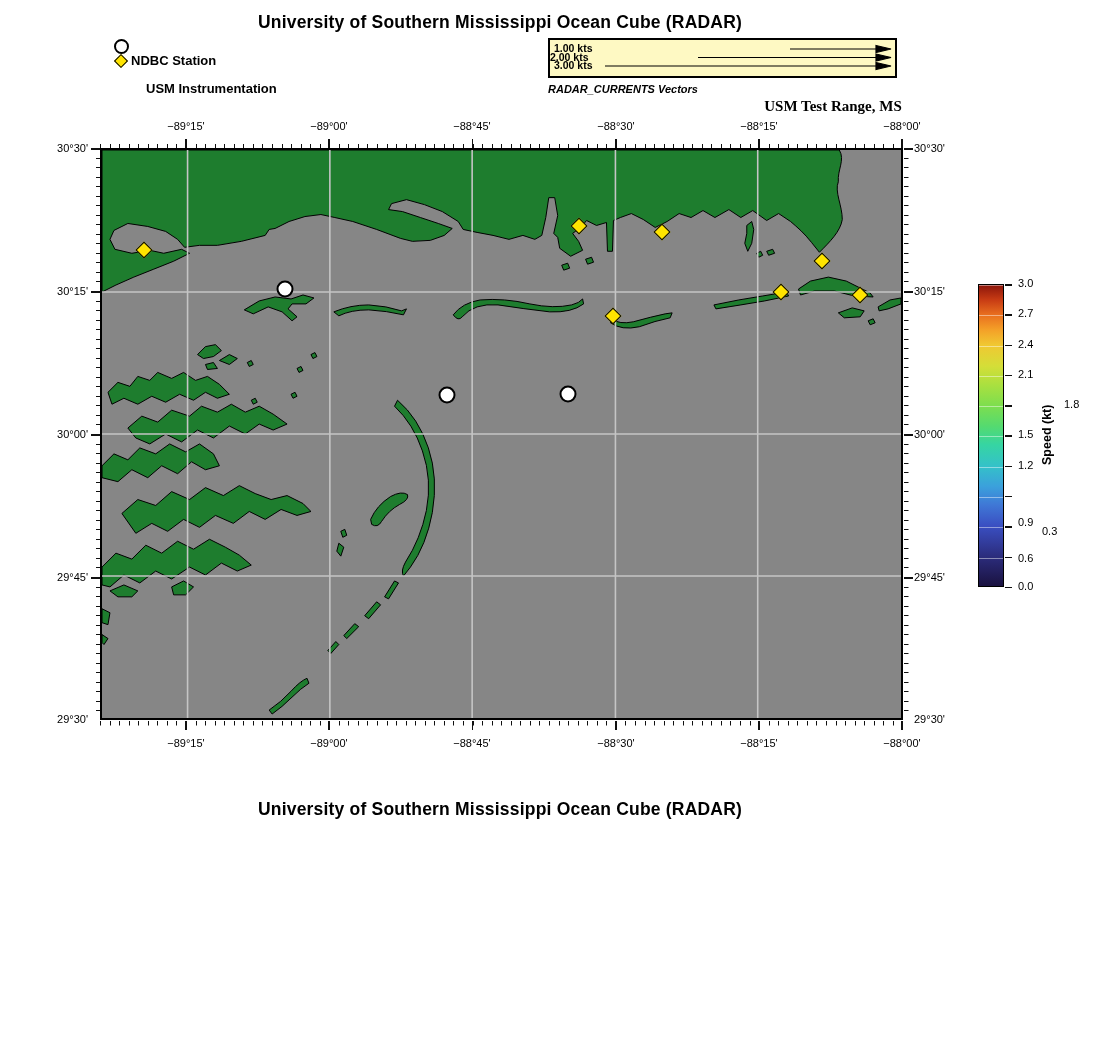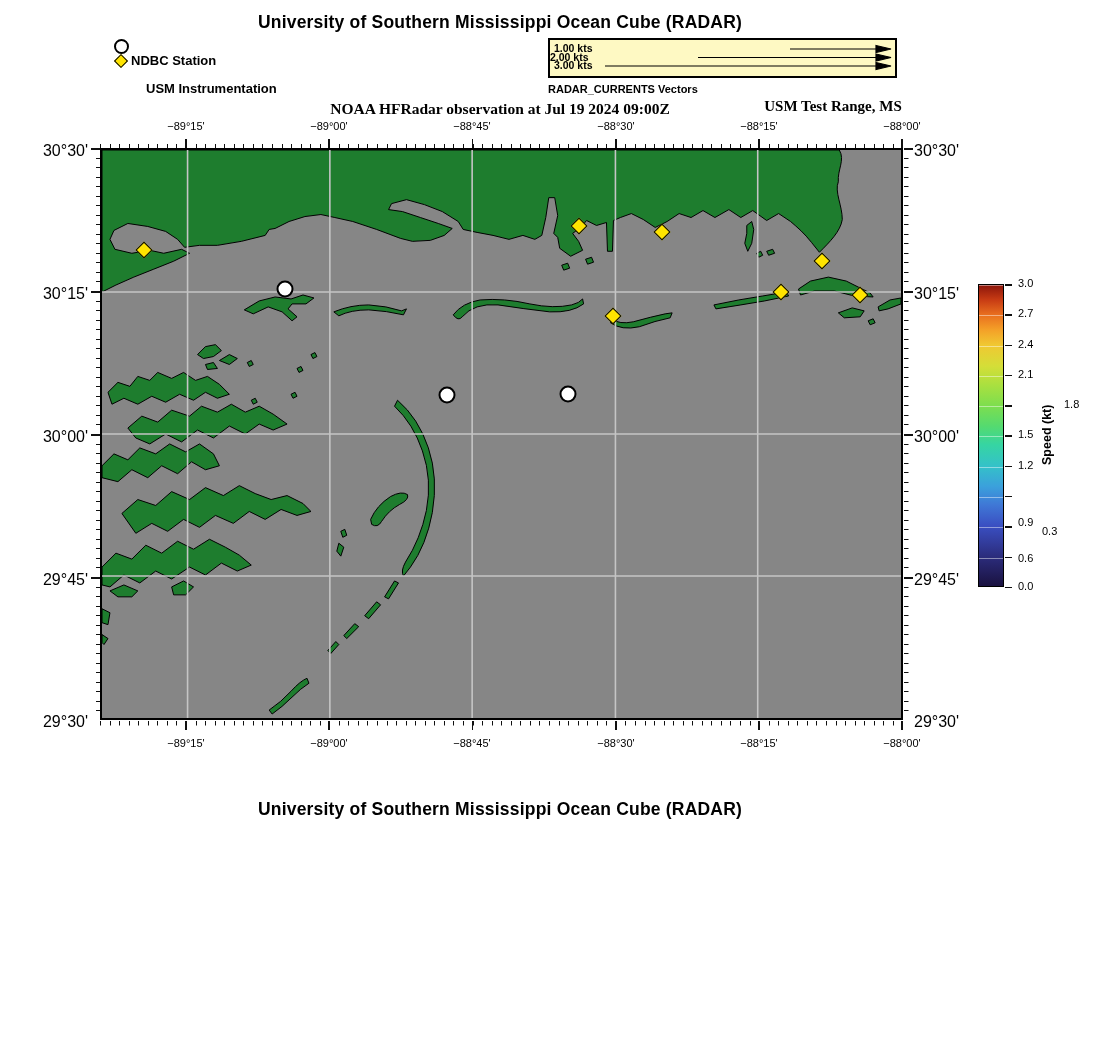--- a/index.html
+++ b/index.html
@@ -27,21 +27,21 @@
     background-size:100% 9px,100% 4.5px;background-position:85.2px 0,0 0;background-repeat:no-repeat;}
   .tick-left{background-image:
       repeating-linear-gradient(180deg,#111 0 1.6px,transparent 1.6px 143px),
       repeating-linear-gradient(180deg,#111 0 1px,transparent 1px 9.533px);
     background-size:9px 100%,4.5px 100%;background-position:0 0,4.5px 0;background-repeat:no-repeat;}
   .tick-right{background-image:
       repeating-linear-gradient(180deg,#111 0 1.6px,transparent 1.6px 143px),
       repeating-linear-gradient(180deg,#111 0 1px,transparent 1px 9.533px);
     background-size:9px 100%,4.5px 100%;background-position:0 0,0 0;background-repeat:no-repeat;}
   .xlabel{font-size:11px;text-align:center;width:80px;white-space:nowrap;}
-  .ylabel{font-size:16px;white-space:nowrap;width:62px;}
+  .ylabel{font-size:11px;white-space:nowrap;width:62px;}
   .marker{position:absolute;}
   .marker.usm{width:13px;height:13px;border:2px solid #000;border-radius:50%;background:#fff;
       transform:translate(-50%,-50%);}
   .marker.ndbc{width:10px;height:10px;border:1.5px solid #000;background:#ffe400;
       transform:translate(-50%,-50%) rotate(45deg);}
   .cbar{border:1.5px solid #000;box-sizing:border-box;
     background-image:
       repeating-linear-gradient(180deg,rgba(255,255,255,.45) 0 1px,transparent 1px 30.28px),
       linear-gradient(to top,
         #1a1240 0%, #2c2d7e 10%, #3a4fc2 20%, #3f78d6 27%, #3ba0dc 33%,
@@ -73,23 +73,22 @@
       <g stroke="#000" stroke-width="1.2" fill="#000">
         <line x1="240" y1="9" x2="328" y2="9"></line>    
           <polygon points="326,5.5 341,9 326,12.5"></polygon>
         <line x1="148" y1="17.5" x2="328" y2="17.5"></line> 
           <polygon points="326,14 341,17.5 326,21"></polygon>
         <line x1="55" y1="26" x2="328" y2="26"></line>   
           <polygon points="326,22.5 341,26 326,29.5"></polygon>
       </g>
     </svg>
   </div>
-  <div class="abs scale-caption" style="left:548px;top:83px;">RADAR_CURRENTS Vectors</div>
-
-  <div class="abs serif" style="left:0;top:100px;width:1000px;text-align:center;font-size:15.5px;">NOAA HFRadar observation at Jul 19 2024 09:00Z</div>
+  <div class="abs scale-caption" style="left:548px;top:83px;font-style:italic;">RADAR_CURRENTS Vectors</div>
+
   <div class="abs serif" style="left:763px;top:98px;width:140px;text-align:center;font-size:15px;">USM Test Range, MS</div>
 
   <div class="abs xlabel" style="left:146px;top:120px;">−89°15'</div>
   <div class="abs xlabel" style="left:289px;top:120px;">−89°00'</div>
   <div class="abs xlabel" style="left:432px;top:120px;">−88°45'</div>
   <div class="abs xlabel" style="left:576px;top:120px;">−88°30'</div>
   <div class="abs xlabel" style="left:719px;top:120px;">−88°15'</div>
   <div class="abs xlabel" style="left:862px;top:120px;">−88°00'</div>
 
   <div class="abs xlabel" style="left:146px;top:737px;">−89°15'</div>

